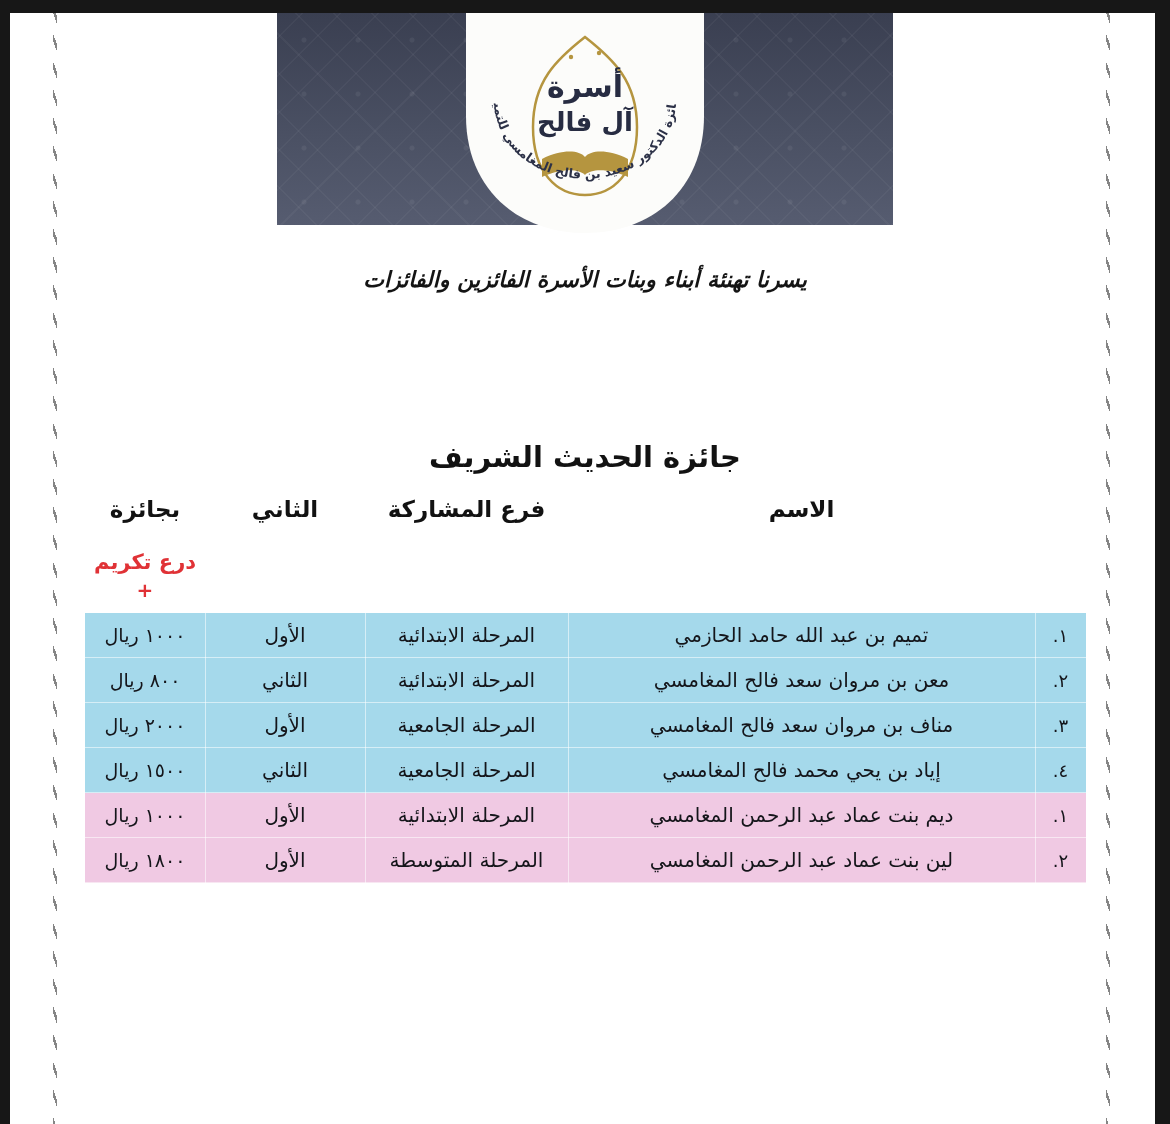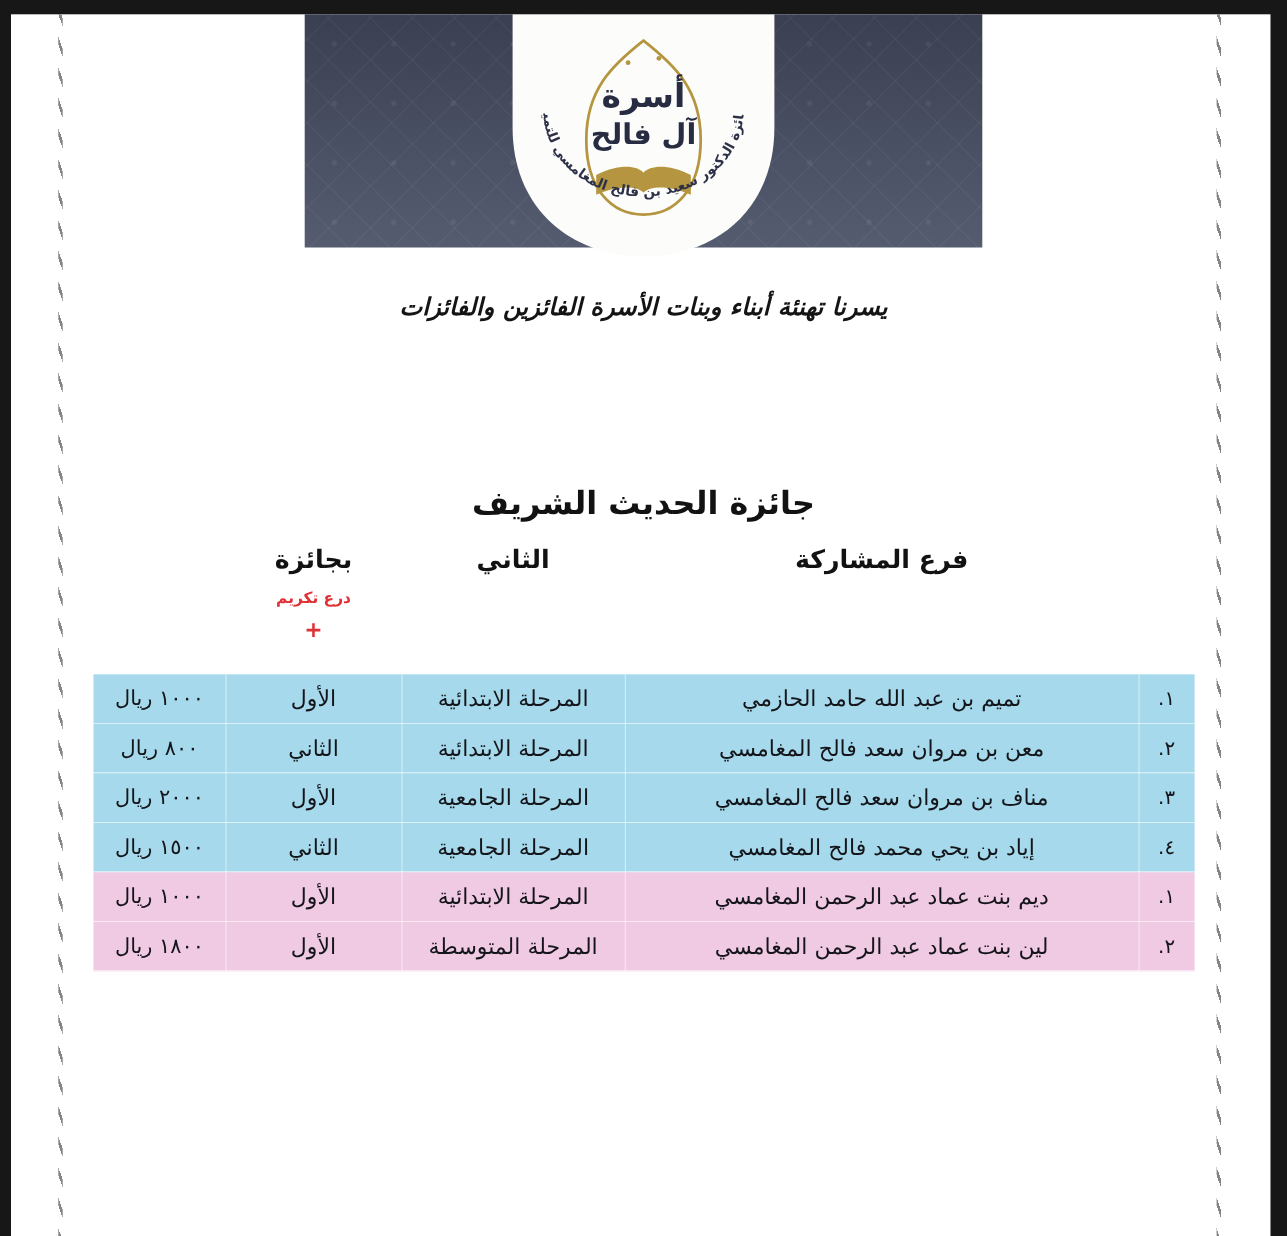--- a/index.html
+++ b/index.html
@@ -37,21 +37,21 @@
   }
   
   .section-title{
     position:absolute;left:60px;top:440px;width:1050px;text-align:center;
     font-size:29px;font-weight:bold;color:#121212;
   }
   
   .grid-row{display:grid;grid-template-columns:51px 467px 203px 160px 120px;direction:rtl;}
   .thead{position:absolute;left:85px;top:492px;width:1001px;}
   .th{font-size:23px;font-weight:bold;text-align:center;line-height:34px;color:#121212;}
-  .prize-note{margin-top:3px;color:#e03236;font-size:14px;font-weight:bold;line-height:30px;text-align:center;}
+  .prize-note{margin-top:21px;color:#e03236;font-size:21px;font-weight:bold;line-height:30px;text-align:center;}
   .prize-plus{color:#e03236;font-size:20px;font-weight:bold;line-height:26px;text-align:center;}
   .table-band{position:absolute;left:85px;top:613px;width:1001px;height:270px;}
   .trow{height:45px;align-items:center;}
   .cell{font-size:20px;text-align:center;color:#14151a;line-height:45px;overflow:hidden;white-space:nowrap;}
   .cell-num{font-size:18px;}
   .cell-prize{font-size:19px;}
   .v-line{position:absolute;top:0;height:270px;width:1px;background:rgba(255,255,255,.55);}
   .h-lines{
     position:absolute;left:0;top:0;width:1001px;height:270px;pointer-events:none;
     background:repeating-linear-gradient(to bottom,transparent 0 44px,rgba(255,255,255,.55) 44px 45px);
@@ -85,20 +85,21 @@
   </div>
 
   <div class="intro">
     <div>يسرنا تهنئة أبناء وبنات الأسرة الفائزين والفائزات</div>
   </div>
 
   <div class="section-title">جائزة الحديث الشريف</div>
 
   <div class="thead grid-row">
     <div class="th"></div>
+    <div class="th">الاسم</div>
     <div class="th">فرع المشاركة</div>
     <div class="th">الثاني</div>
     <div class="th">
       <div>بجائزة</div>
       <div class="prize-note">درع تكريم</div>
       <div class="prize-plus">+</div>
     </div>
   </div>
 
   <div class="table-band">

